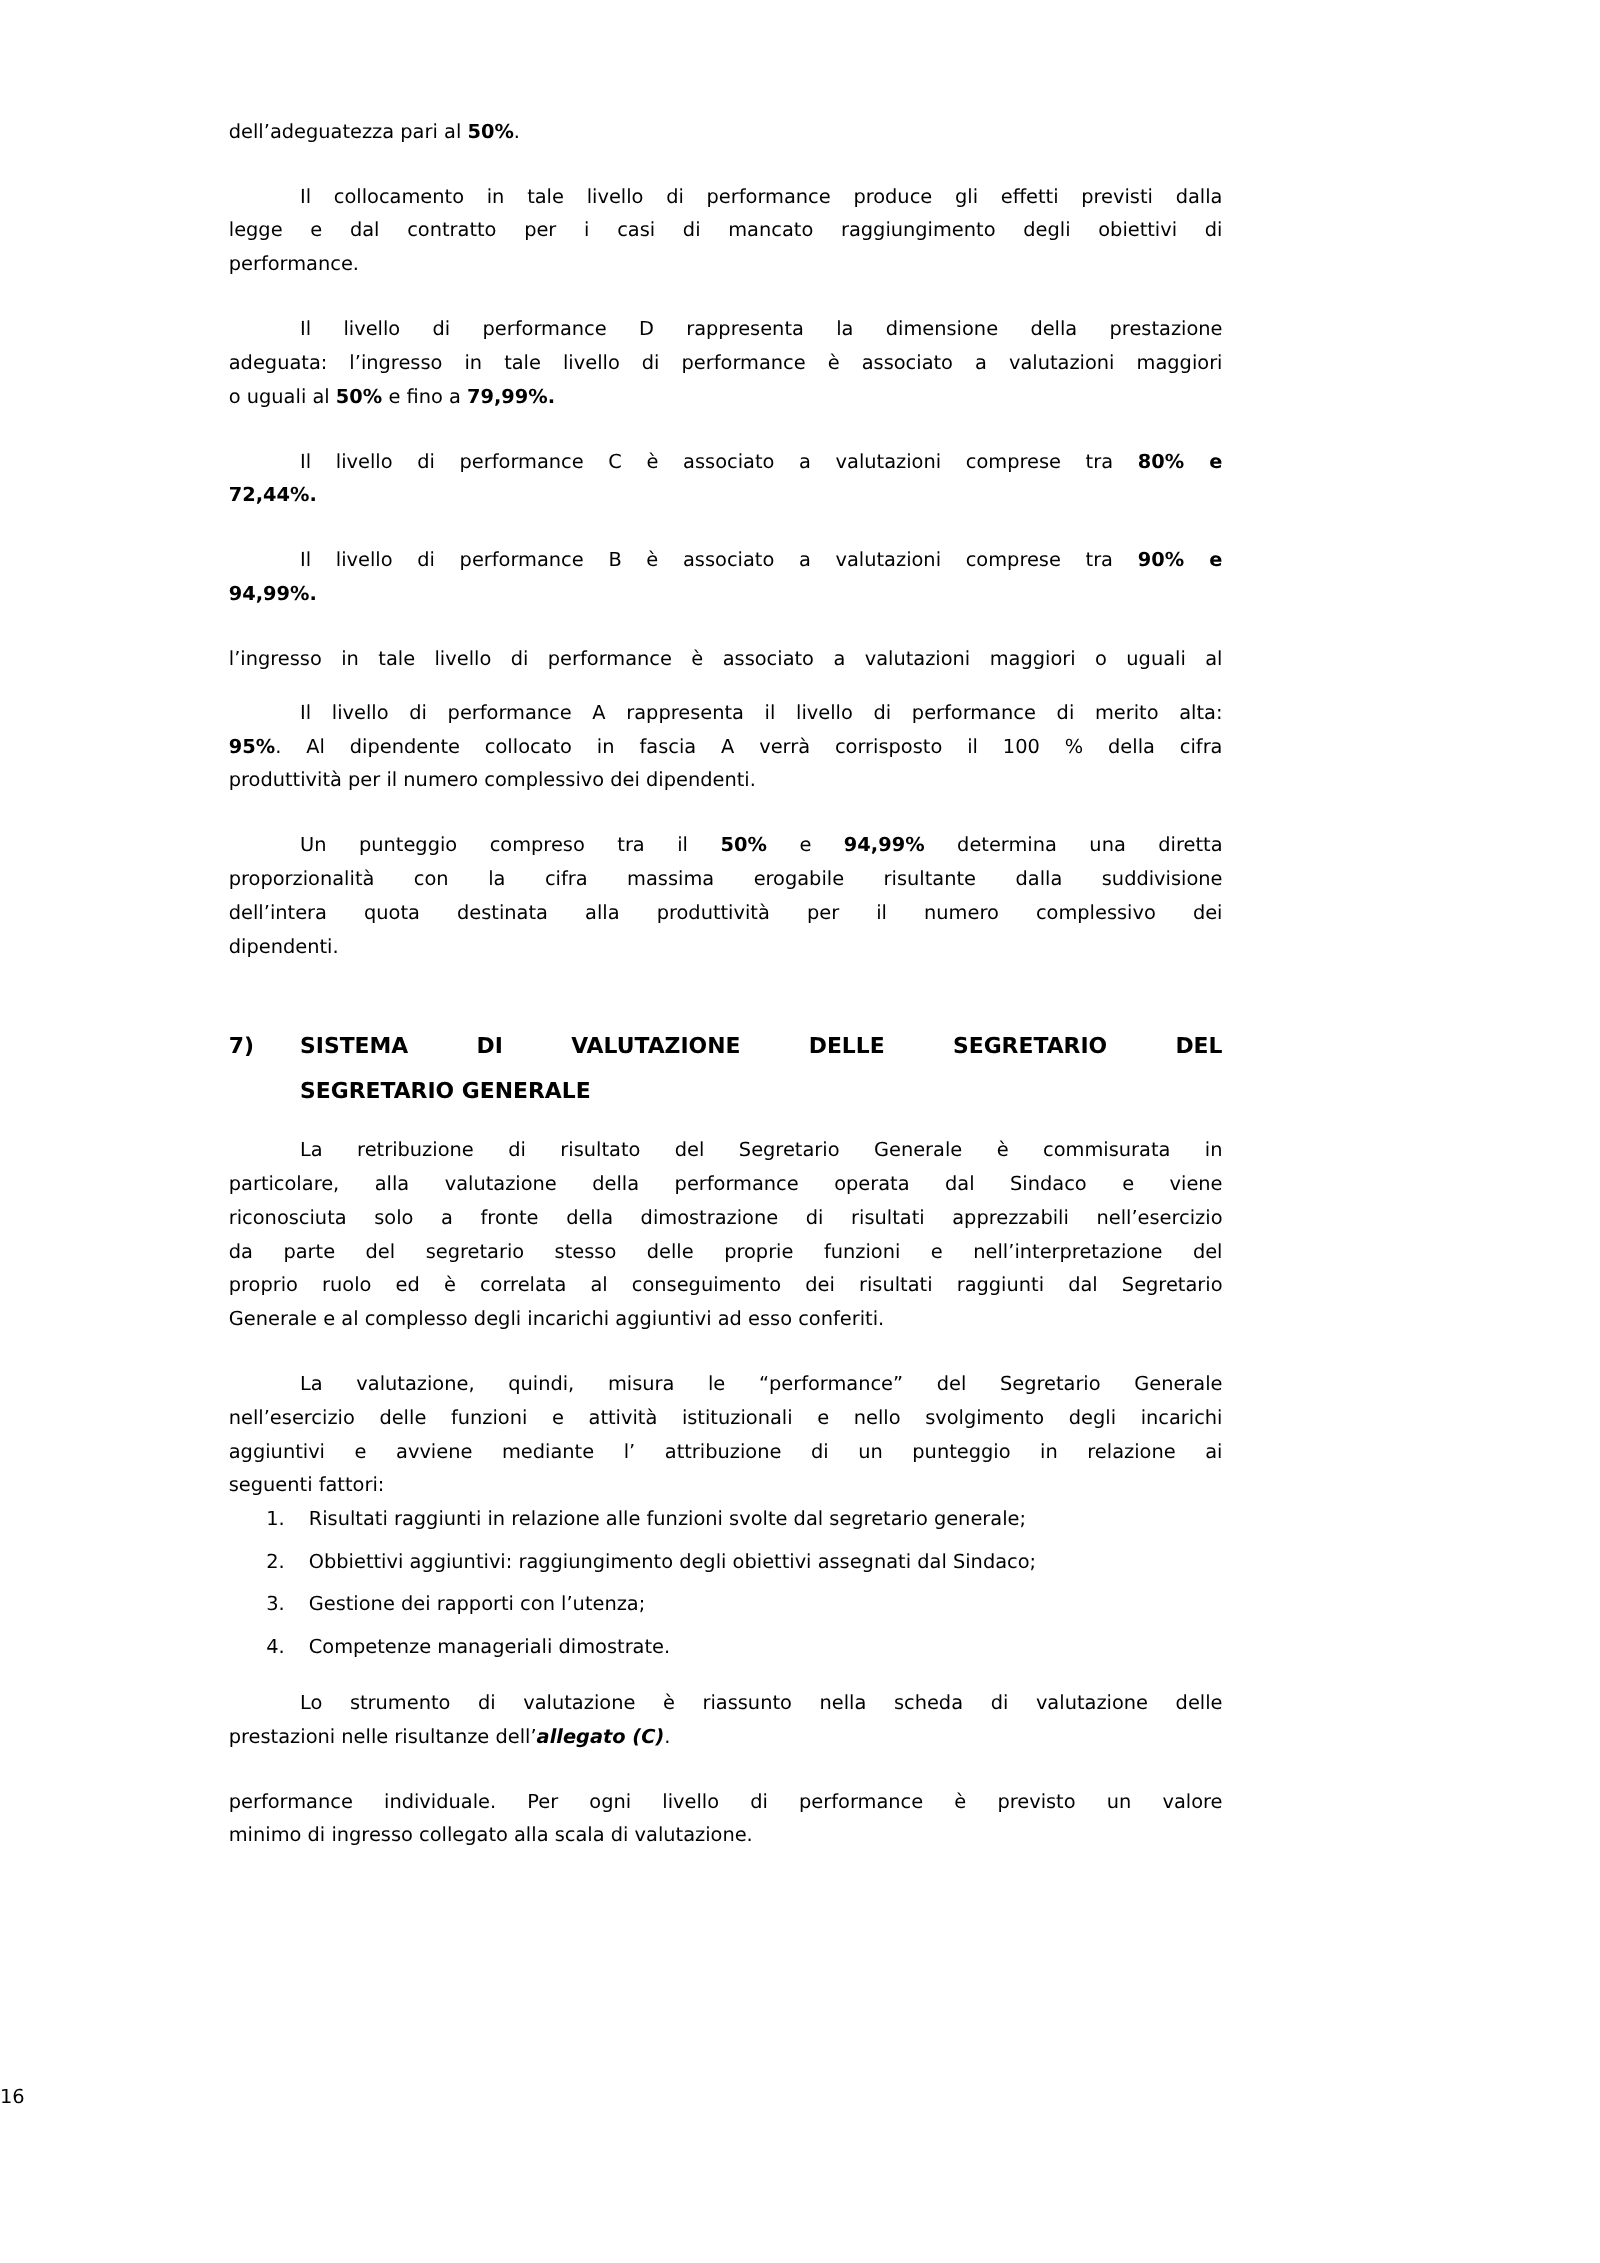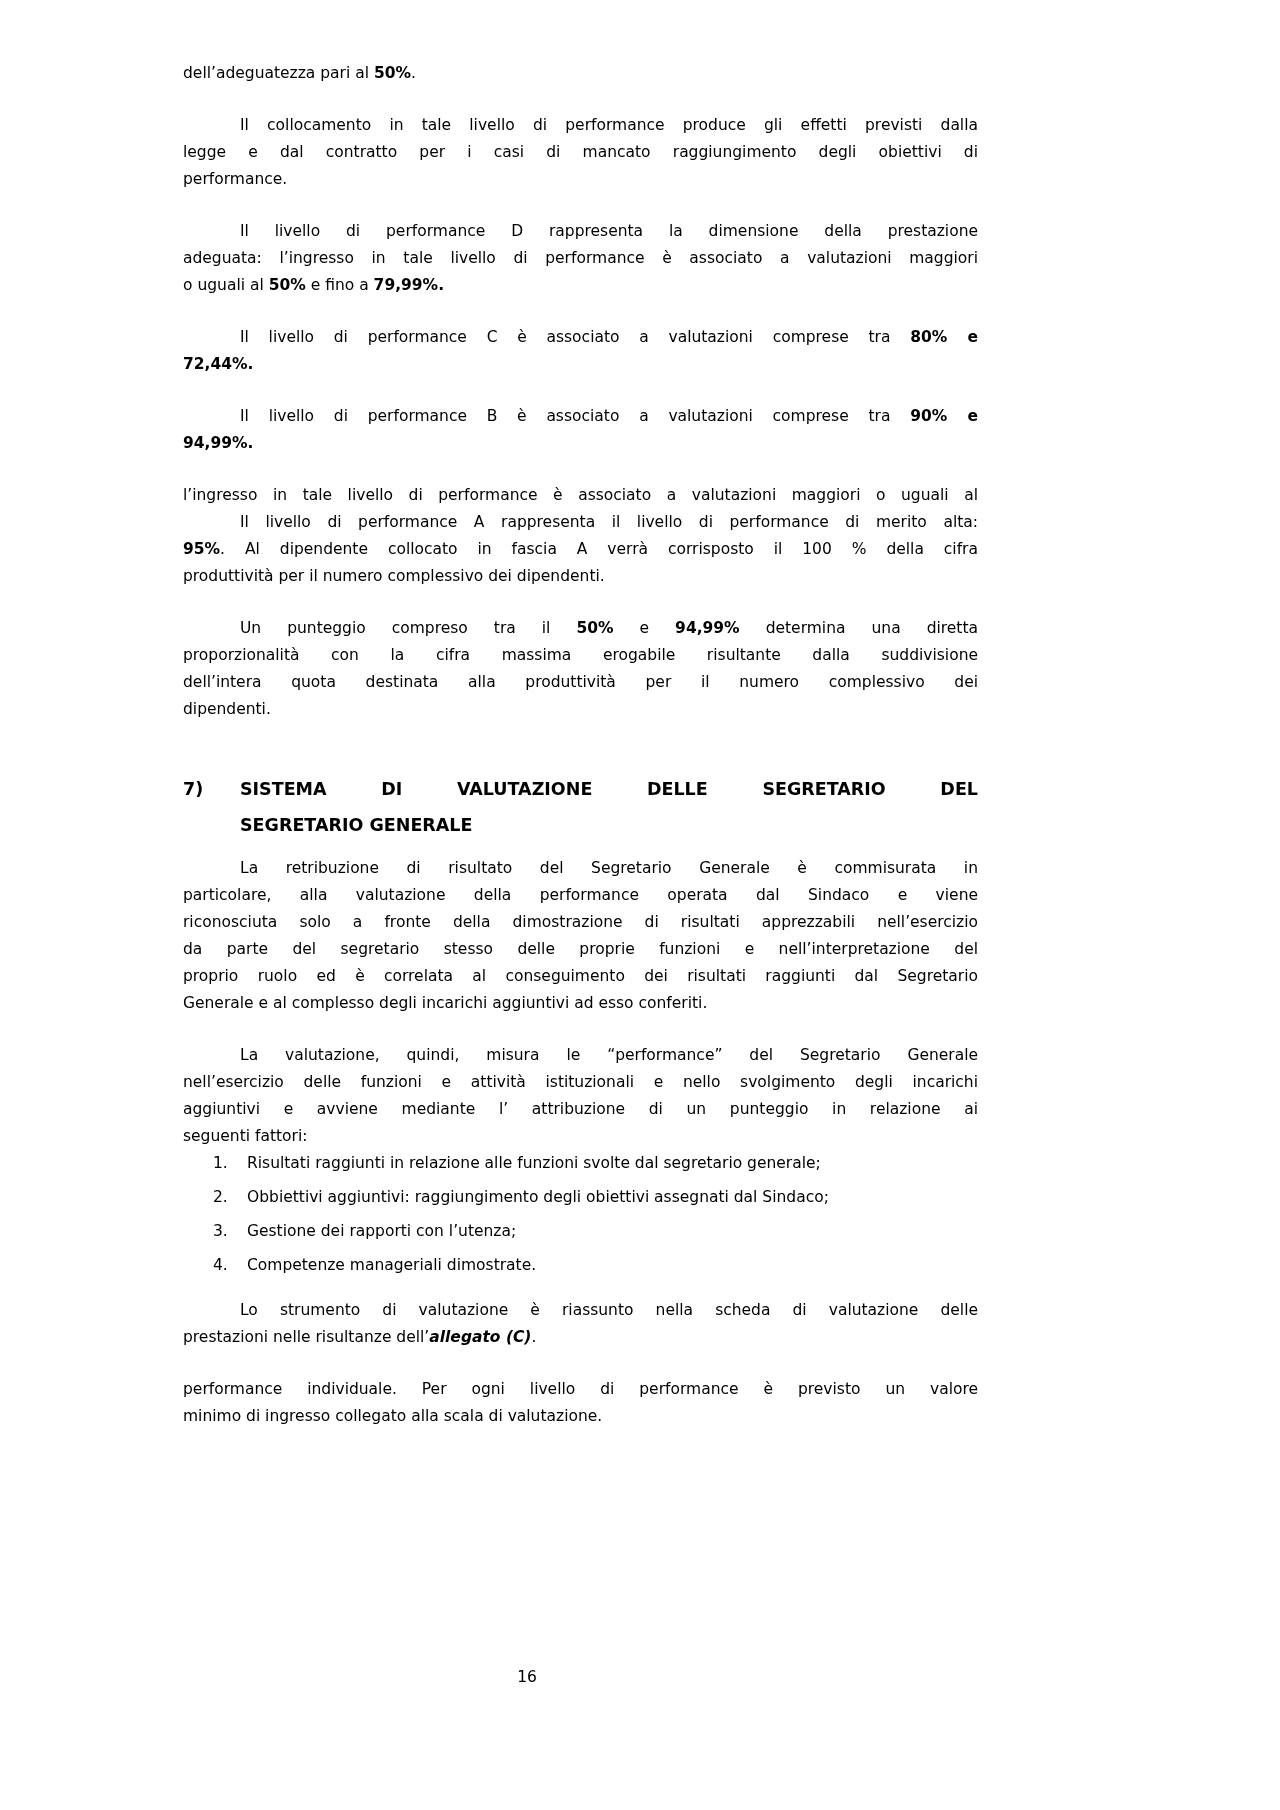--- a/index.html
+++ b/index.html
@@ -8,34 +8,34 @@
     background: #ffffff;
   }
   .sheet {
     position: relative;
     width: 1280px;
     height: 1810px;
     background: #ffffff;
     color: #000000;
     font-family: "DejaVu Sans", "Liberation Sans", sans-serif;
     font-size: 15.5px;
-    padding: 60px 302px 0 183px;
+    padding: 92px 302px 0 183px;
     box-sizing: border-box;
     overflow: hidden;
   }
   .block { margin-bottom: 25px; }
   .block.tight { margin-bottom: 0; }
   .line {
     line-height: 27px;
     text-align: justify;
     text-align-last: justify;
     text-justify: inter-word;
   }
   .line.last { text-align-last: left; }
-  .indent .line.first { text-indent: 57px; }
+  .indent .line.first { text-indent: 57px; margin-top: 16px; }
   .b  { font-weight: bold; }
   .bi { font-weight: bold; font-style: italic; }
 
   .heading {
     position: relative;
     margin: 48px 0 12px 0;
     padding-left: 57px;
     font-weight: bold;
     font-size: 17.5px;
   }
@@ -53,21 +53,21 @@
     line-height: 27px;
     margin-bottom: 7px;
   }
   .factor-num { position: absolute; left: 30px; top: 0; }
 
   .page-number {
     position: absolute;
     top: 1664px;
     left: 0;
     width: 1054px;
-    text-align: center;
+    text-align: left;
     line-height: 27px;
   }
 </style>
 </head>
 <body>
 
 <div class="sheet">
 
   <div class="block">
       <div class="line first last">dell’adeguatezza pari al <span class="b">50%</span>.</div>

